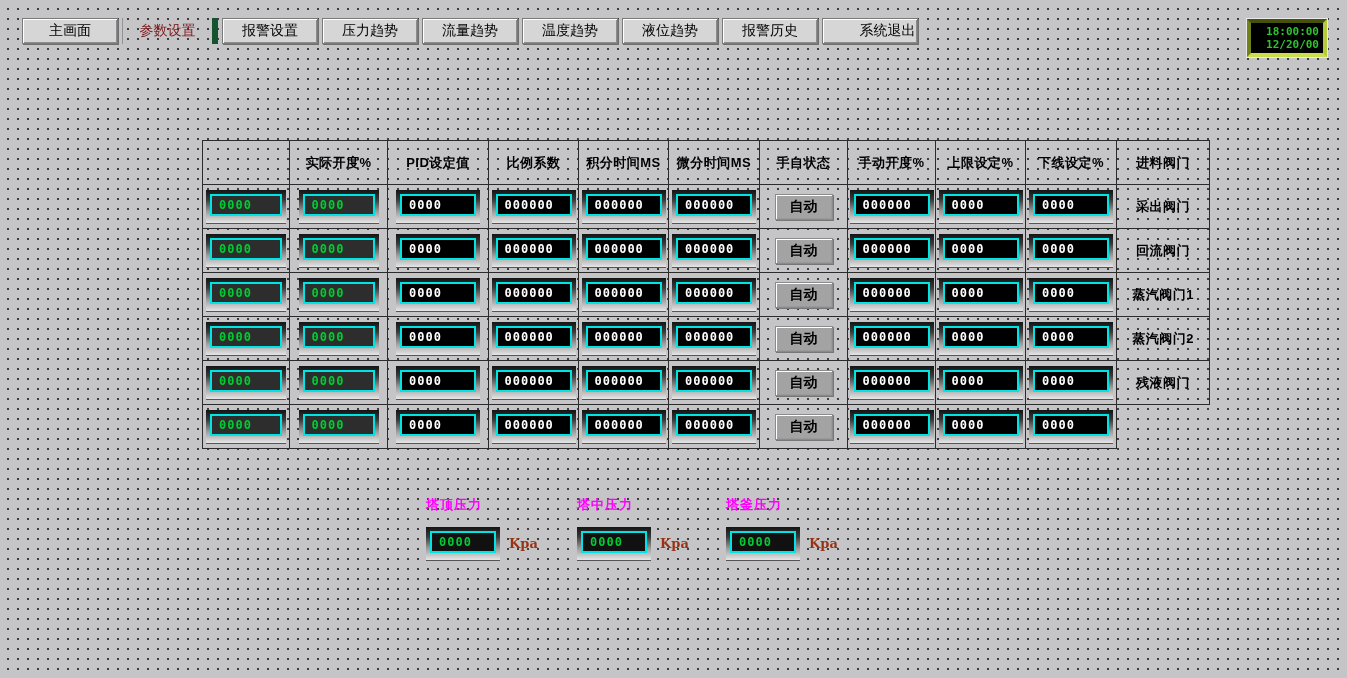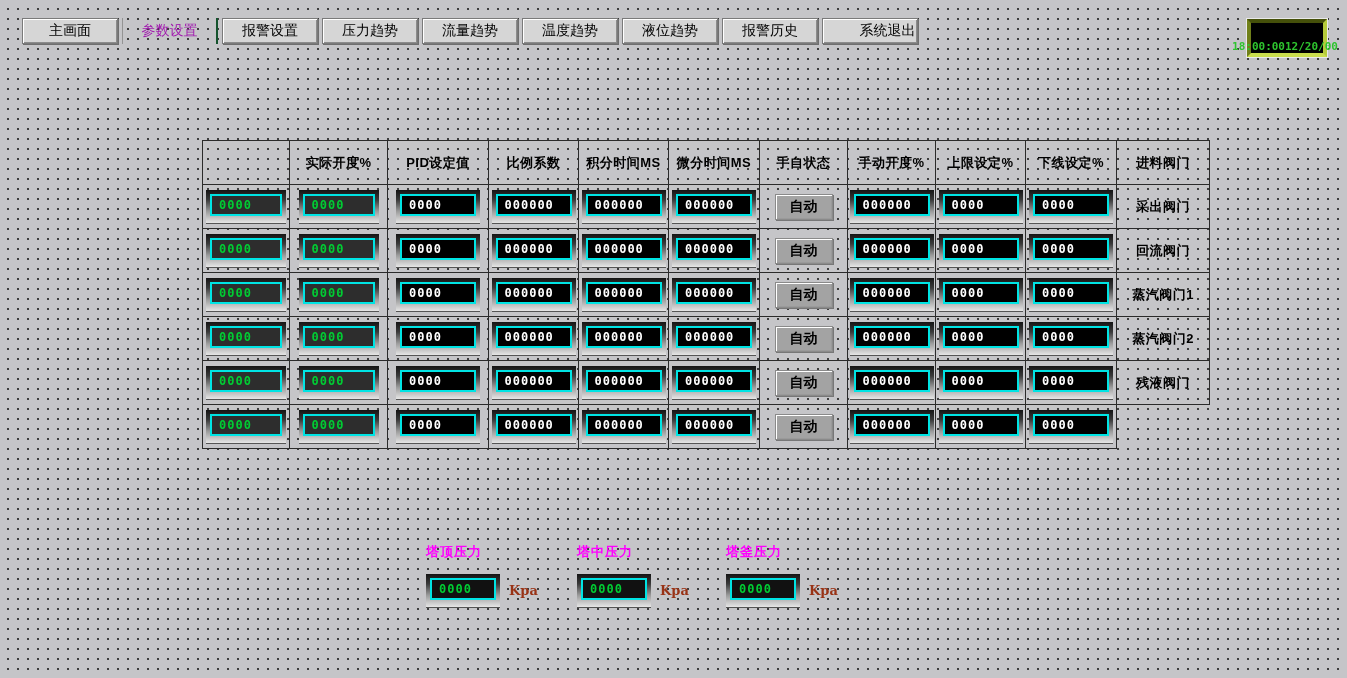--- a/index.html
+++ b/index.html
@@ -14,30 +14,30 @@
   
   .nav-btn{
     position:absolute;top:18px;width:96px;height:26px;box-sizing:border-box;
     background:#d6d6d6;border:1px solid #7a7a7a;
     box-shadow:inset 1px 1px 0 #ffffff,inset -1px -1px 0 #8c8c8c,1px 1px 0 #6f6f6f;
     display:flex;align-items:center;justify-content:center;
     font-size:14px;font-weight:normal;color:#000;cursor:pointer;
   }
   .nav-btn.active{
     background:transparent;border:none;box-shadow:none;
-    border-left:1px solid #949494;border-right:2px solid #14532d;
-    color:#a21caf;
+    border-left:1px solid #949494;border-right:6px solid #14532d;
+    color:#7f1d1d;
   }
   
   .clock{
     position:absolute;left:1247px;top:19px;width:80px;height:38px;box-sizing:border-box;
     background:#000;border:4px solid;
     border-color:#45500a #b6cb3b #cade4d #70801a;
     box-shadow:0 0 0 1px #e9e9e9;
-    display:flex;flex-direction:row;justify-content:center;align-items:flex-end;
+    display:flex;flex-direction:column;justify-content:center;align-items:flex-end;
     padding-right:4px;
   }
   .clock div{
     color:#2ec42e;font-family:"DejaVu Sans Mono",monospace;
     font-size:11px;font-weight:bold;line-height:13px;letter-spacing:0px;white-space:nowrap;
   }
   
   .pid-table{
     position:absolute;left:202px;top:140px;
     display:grid;
@@ -70,21 +70,21 @@
   
   .mode-btn{
     width:58px;height:26px;box-sizing:border-box;background:#a3a3a3;
     border:1px solid #8a8a8a;
     box-shadow:inset 1px 1px 0 #ffffff,inset -1px -1px 0 #9a9a9a,1px 1px 0 #777;
     display:flex;align-items:center;justify-content:center;
     font-size:14px;font-weight:bold;color:#000;cursor:pointer;
   }
   
   .pressure-group{position:absolute;top:496px;}
-  .p-label{font-size:13px;font-weight:bold;color:#ff00ff;letter-spacing:1px;margin-bottom:13px;white-space:nowrap;margin-top:47px;}
+  .p-label{font-size:13px;font-weight:bold;color:#ff00ff;letter-spacing:1px;margin-bottom:13px;white-space:nowrap;}
   .p-row{display:flex;align-items:center;}
   .display.pressure{width:74px;height:33px;}
   .display.pressure .display-inner{background:#111;color:#00cc33;}
   .p-unit{margin-left:9px;font-size:13px;font-weight:bold;color:#993316;font-family:"DejaVu Serif",serif;}
 </style>
 </head>
 <body>
 
 <div>
     <div class="nav-btn" style="left: 22px;">主画面</div>

